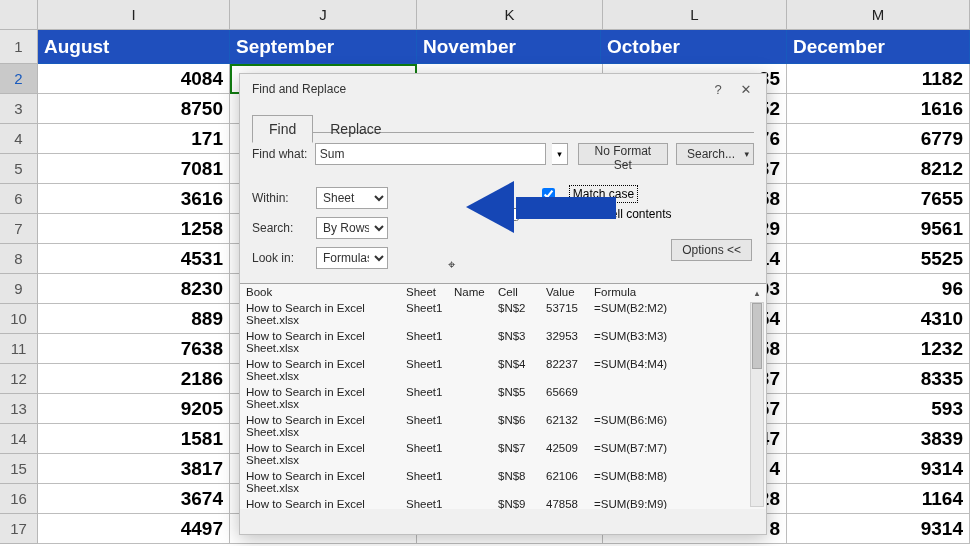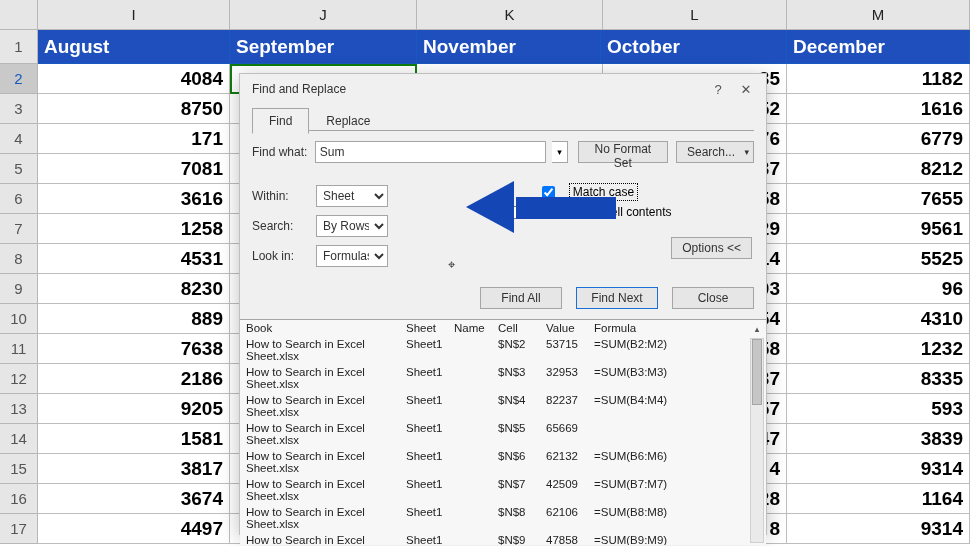--- a/index.html
+++ b/index.html
@@ -65,21 +65,21 @@
   }
   .titlebar {
     height: 30px; display: flex; align-items: center;
     padding: 0 6px 0 12px; color: #333;
   }
   .titlebar .spacer { flex: 1; }
   .tb-btn { width: 28px; text-align: center; color: #555; font-size: 13px; cursor: default; }
   .tabs { display: flex; margin: 0 12px; }
   .tab {
     padding: 5px 16px; border: 1px solid transparent;
-    color: #333; font-size: 12px; position: relative; top: 4px;
+    color: #333; font-size: 14px; position: relative; top: 11px;
   }
   .tab.active {
     background: #f0f0f0; border: 1px solid #a5a5a5; border-bottom: 1px solid #f0f0f0;
   }
   .tab-sep { width: 100%; border-top: 1px solid #a5a5a5; margin: 0 12px; width: calc(100% - 24px); }
 
   .form { padding: 10px 12px 6px 12px; }
   .frow { display: flex; align-items: center; margin-bottom: 8px; }
   .flabel { width: 64px; color: #333; }
   .finput {
@@ -367,25 +367,20 @@
           <input type="checkbox" style="">
           <span>Match entire cell contents</span>
         </div>
         <div style="display:flex;justify-content:flex-end;margin-top:18px;padding-right:2px">
           <button class="fbtn">Options &lt;&lt;</button>
         </div>
       </div>
     </div>
   </div>
 
-  <div class="btnrow">
-    <button class="fbtn">Find All</button>
-    <button class="fbtn primary">Find Next</button>
-    <button class="fbtn">Close</button>
-  </div>
 
   <div class="results">
     <div class="res-arrow-up">▴</div>
     <div class="res-head">
       <span>Book</span>
       <span>Sheet</span>
       <span>Name</span>
       <span>Cell</span>
       <span>Value</span>
       <span>Formula</span>

